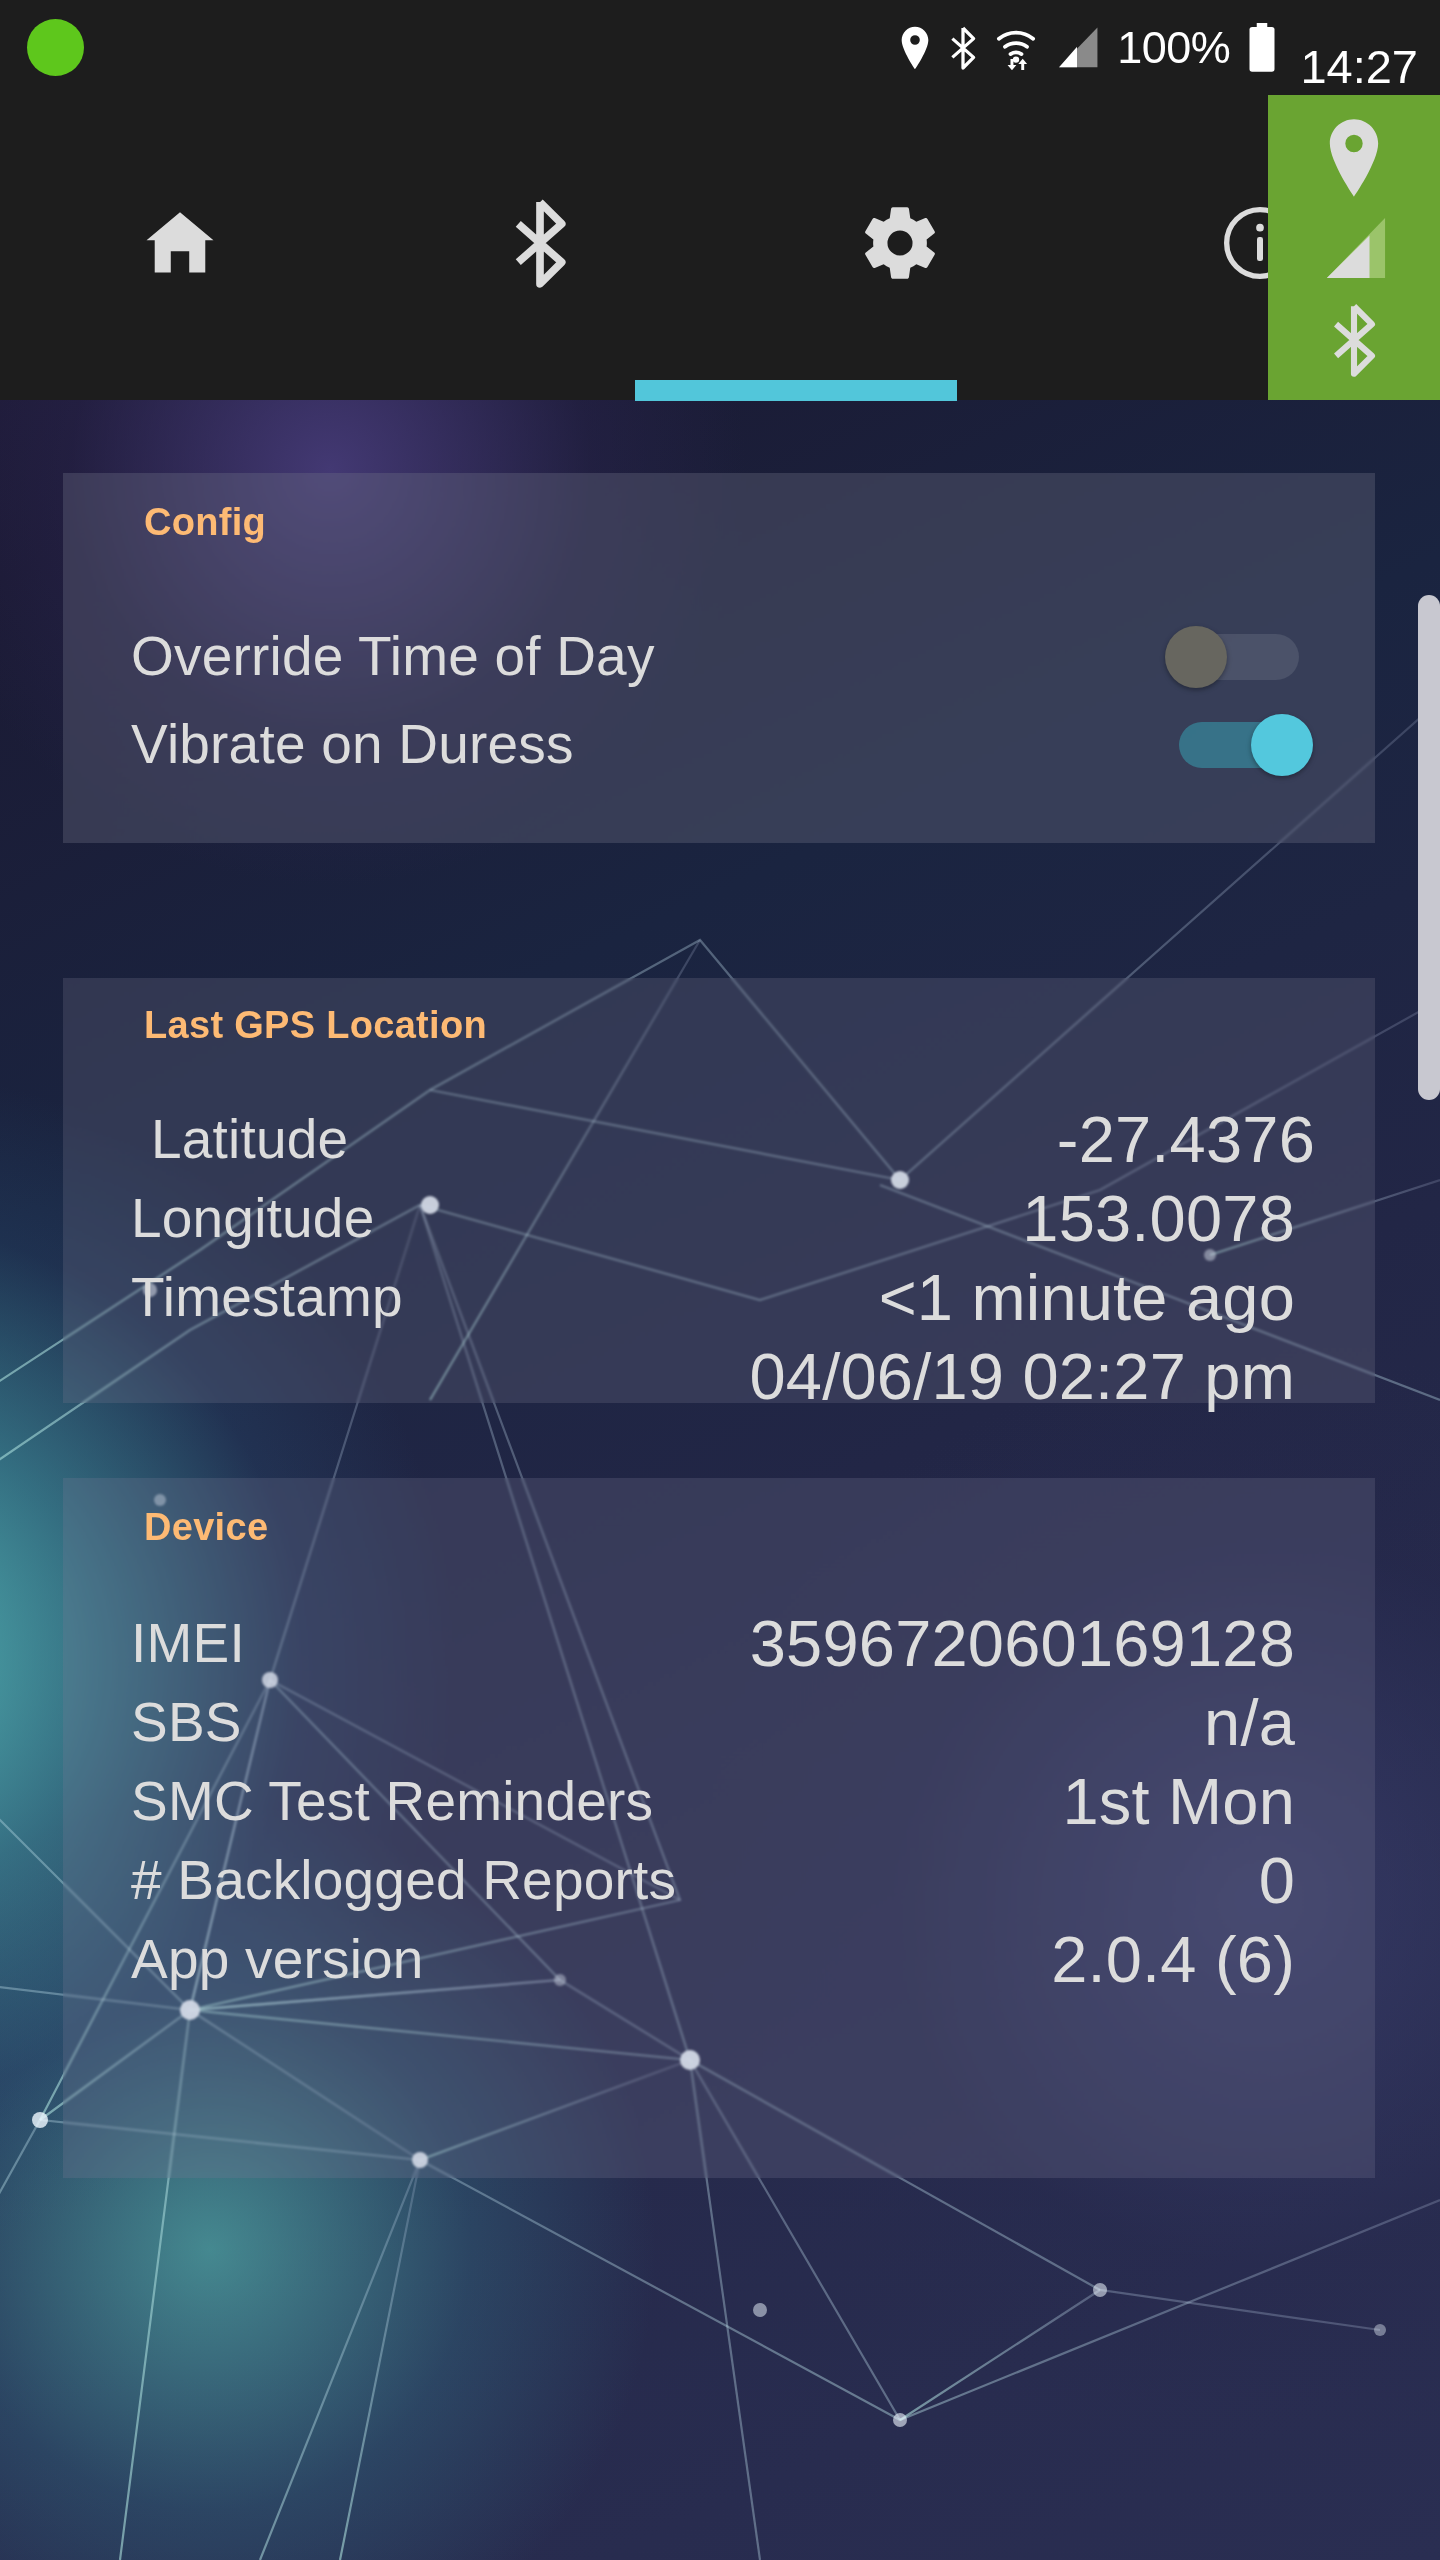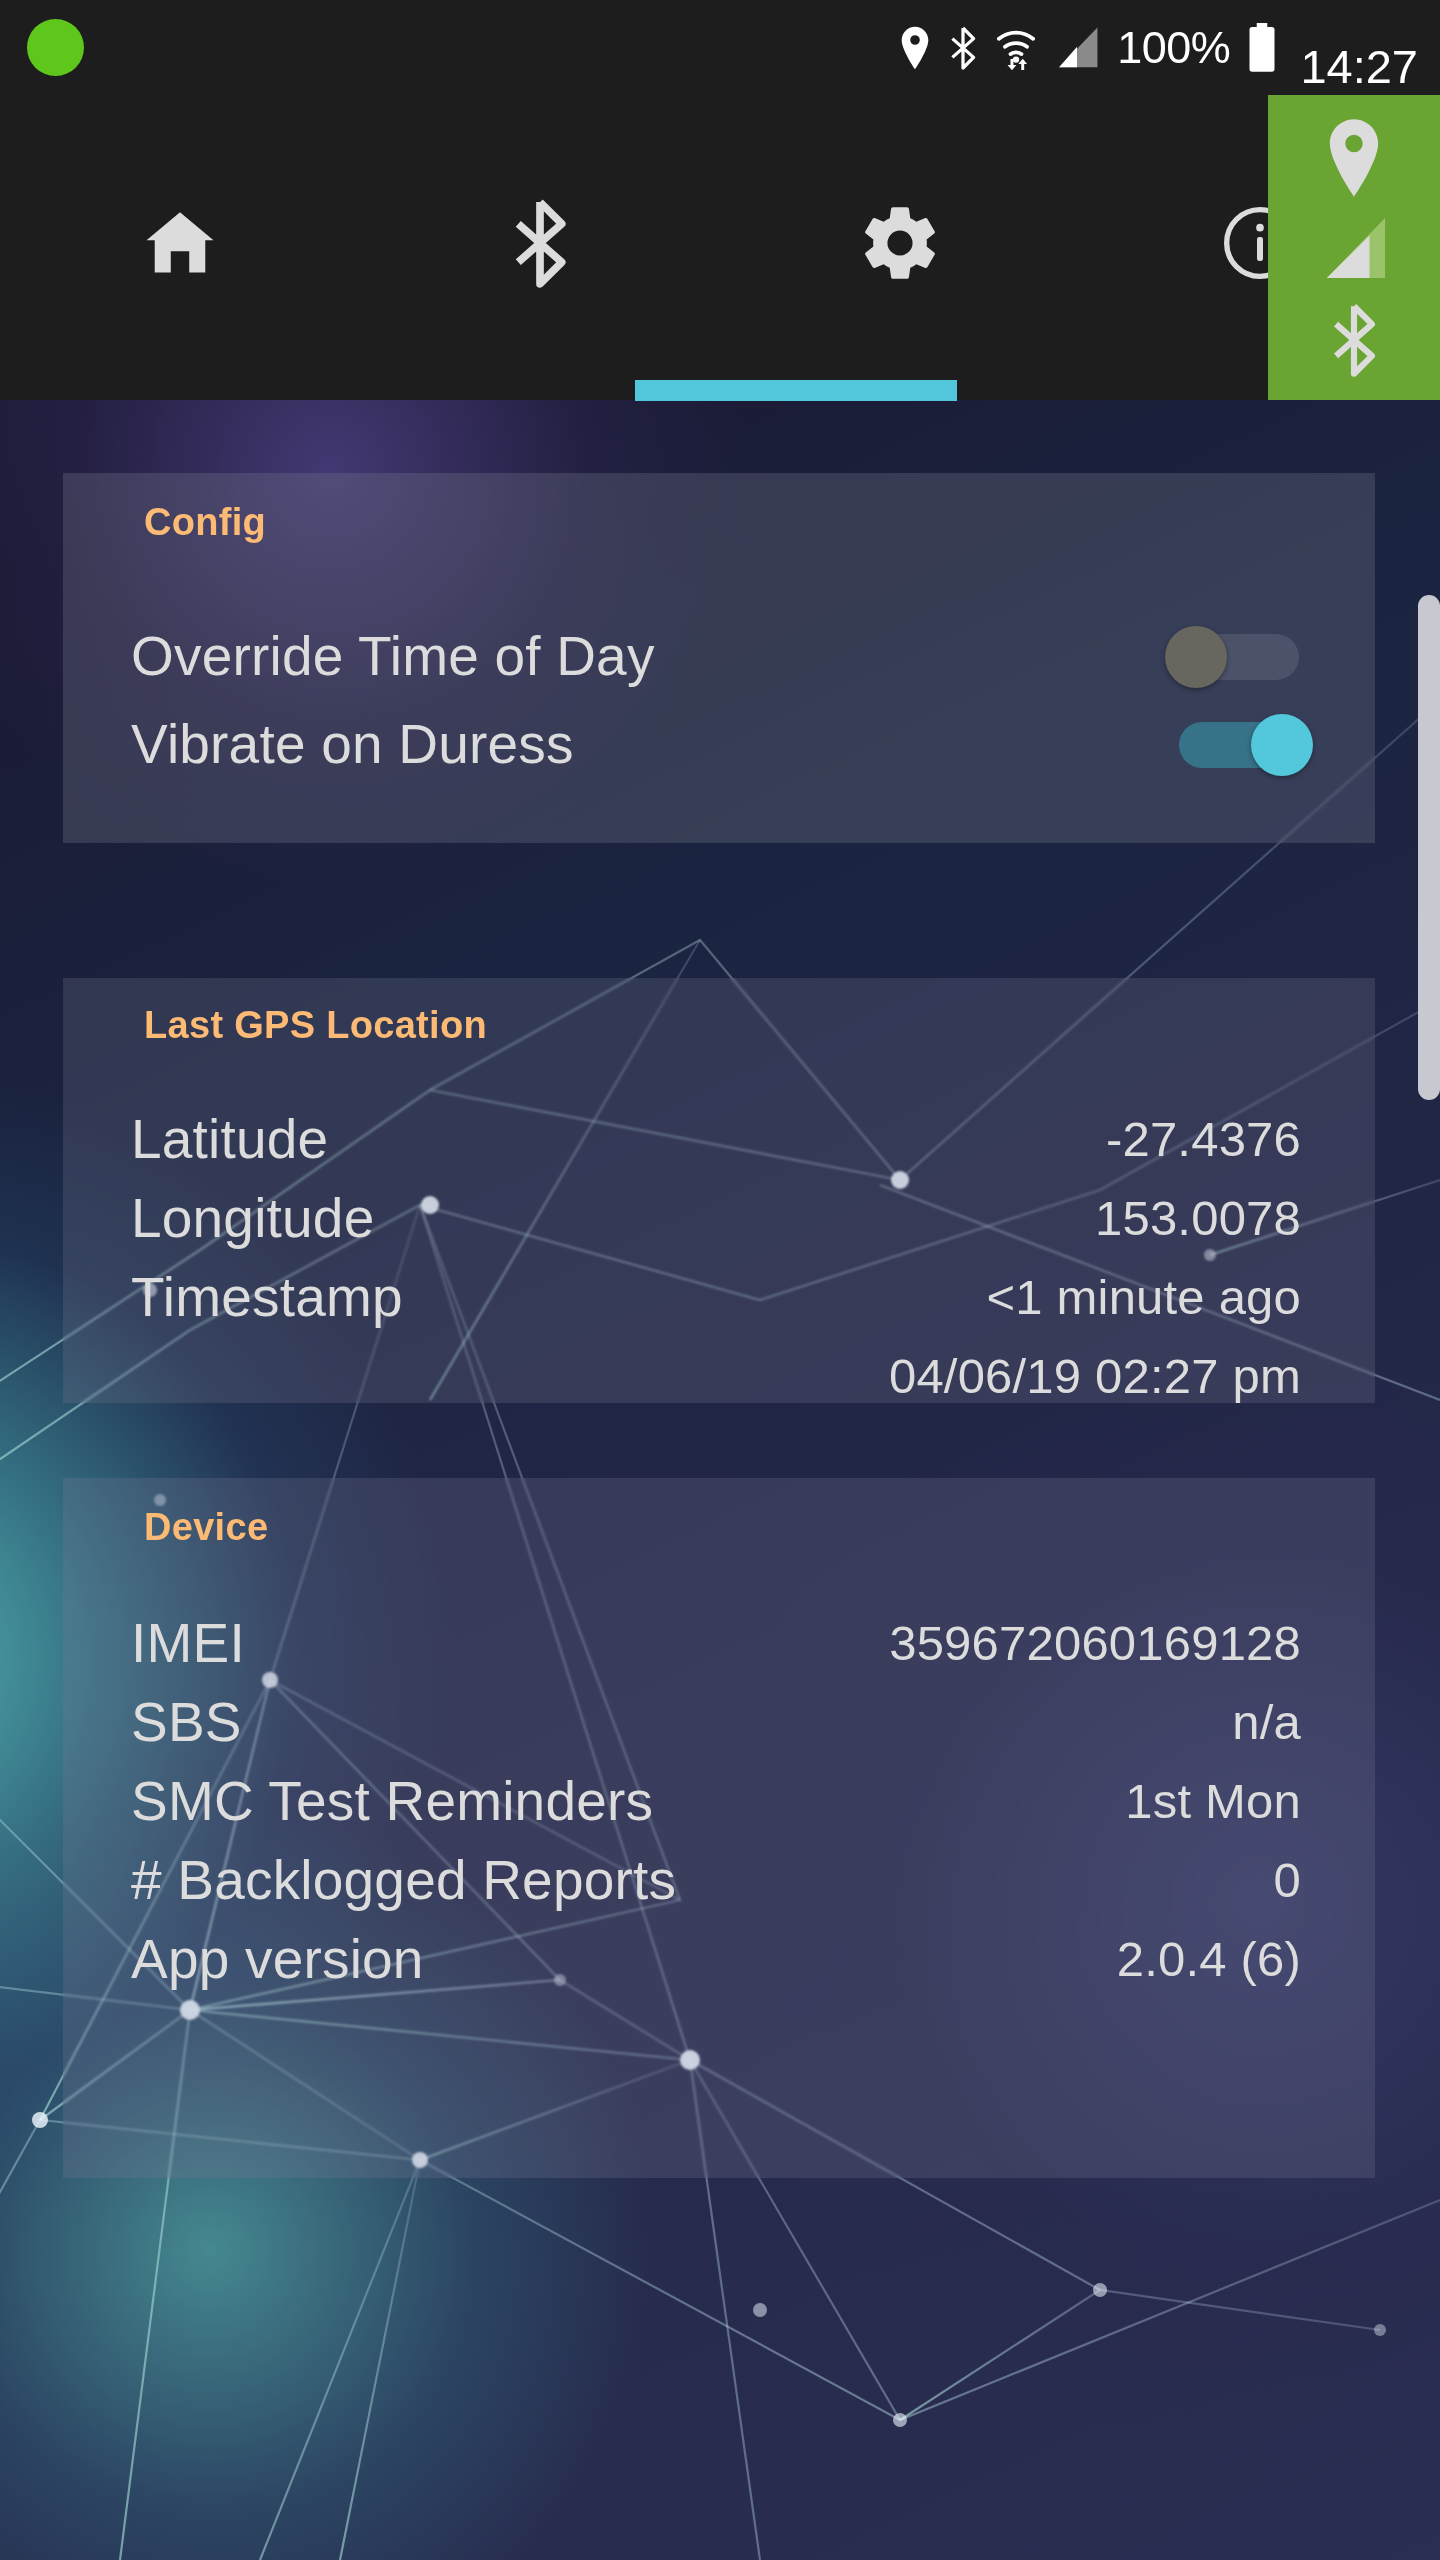--- a/index.html
+++ b/index.html
@@ -93,22 +93,22 @@
   .row {
     position:absolute; left:0; width:100%; height:86px;
     display:flex; align-items:center;
   }
   .row-label {
     position:absolute; left:68px;
     color:#dcdcdc; font-size:55px; font-weight:400; letter-spacing:0.2px;
     white-space:nowrap;
   }
   .row-value {
-    position:absolute; right:74px;
-    color:#dcdcdc; font-size:49px; font-weight:400; letter-spacing:0.2px;
+    position:absolute; right:80px;
+    color:#dcdcdc; font-size:65px; font-weight:400; letter-spacing:0.2px;
     white-space:nowrap; text-align:right;
   }
 
   
   .toggle { position:absolute; right:62px; width:148px; height:62px; }
   .tg-track {
     position:absolute; left:14px; top:8px; width:120px; height:46px;
     border-radius:23px;
   }
   .tg-thumb {
@@ -304,21 +304,21 @@
       <span class="toggle on" style="top:13px;">
         <span class="tg-track"></span>
         <span class="tg-thumb"></span>
       </span>
     </div>
   </div>
 
   <div class="card" id="card-gps">
     <div class="card-title" style="top:26px;">Last GPS Location</div>
 
-    <div class="row" style="top:118px;">
+    <div class="row" style="top:118px;margin-left:20px;">
       <span class="row-label">Latitude</span>
       <span class="row-value">-27.4376</span>
     </div>
 
     <div class="row" style="top:197px;">
       <span class="row-label">Longitude</span>
       <span class="row-value">153.0078</span>
     </div>
 
     <div class="row" style="top:276px;">

